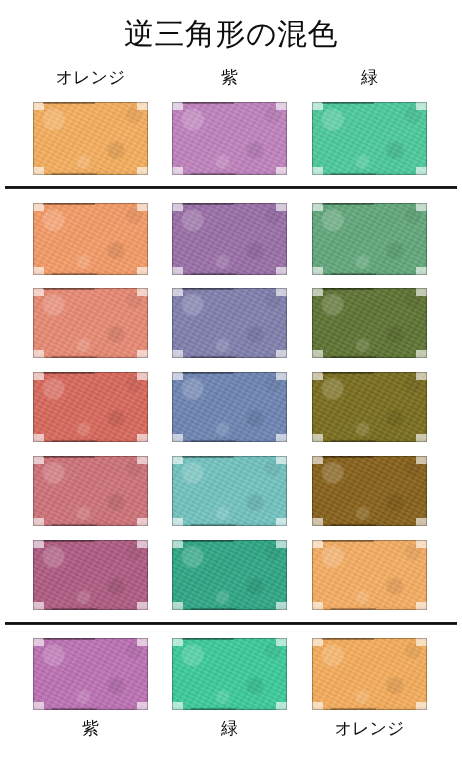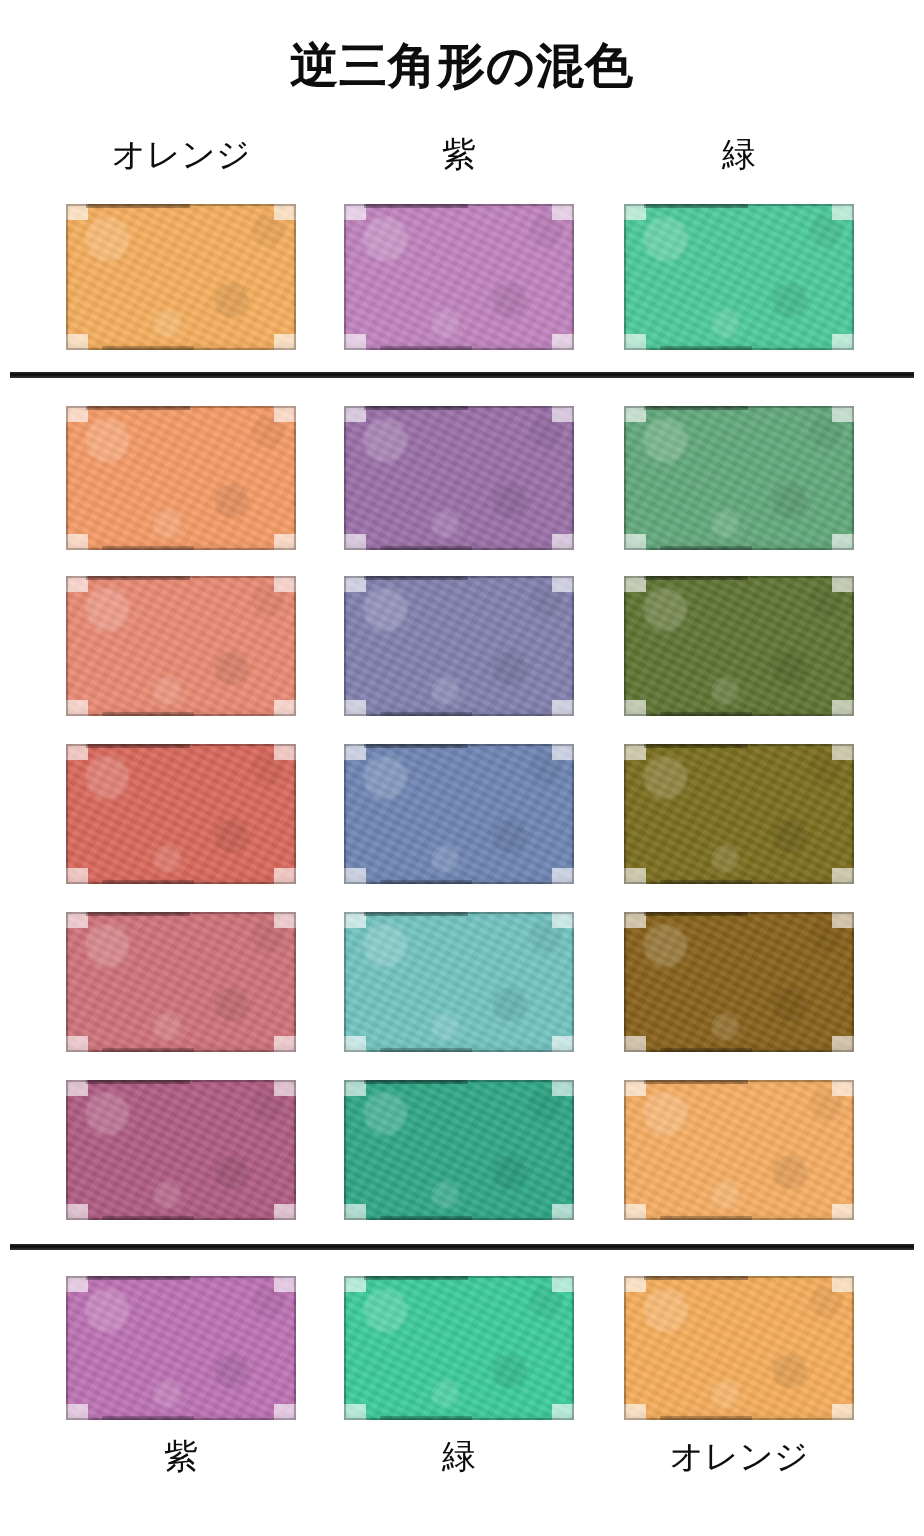--- a/index.html
+++ b/index.html
@@ -21,25 +21,25 @@
     position: absolute;
     inset: 0;
   }
 
   .page-title {
     position: absolute;
     left: 0;
     top: 18px;
     width: 462px;
     text-align: center;
-    font-size: 24px;
+    font-size: 30px;
     line-height: 32px;
     letter-spacing: 0.5px;
     color: #0d0d0d;
-    font-weight: 700;
+    font-weight: 400;
   }
 
   .header-labels {
     position: absolute;
     left: 0;
     top: 66px;
     width: 462px;
     height: 26px;
   }
   .col-label {

